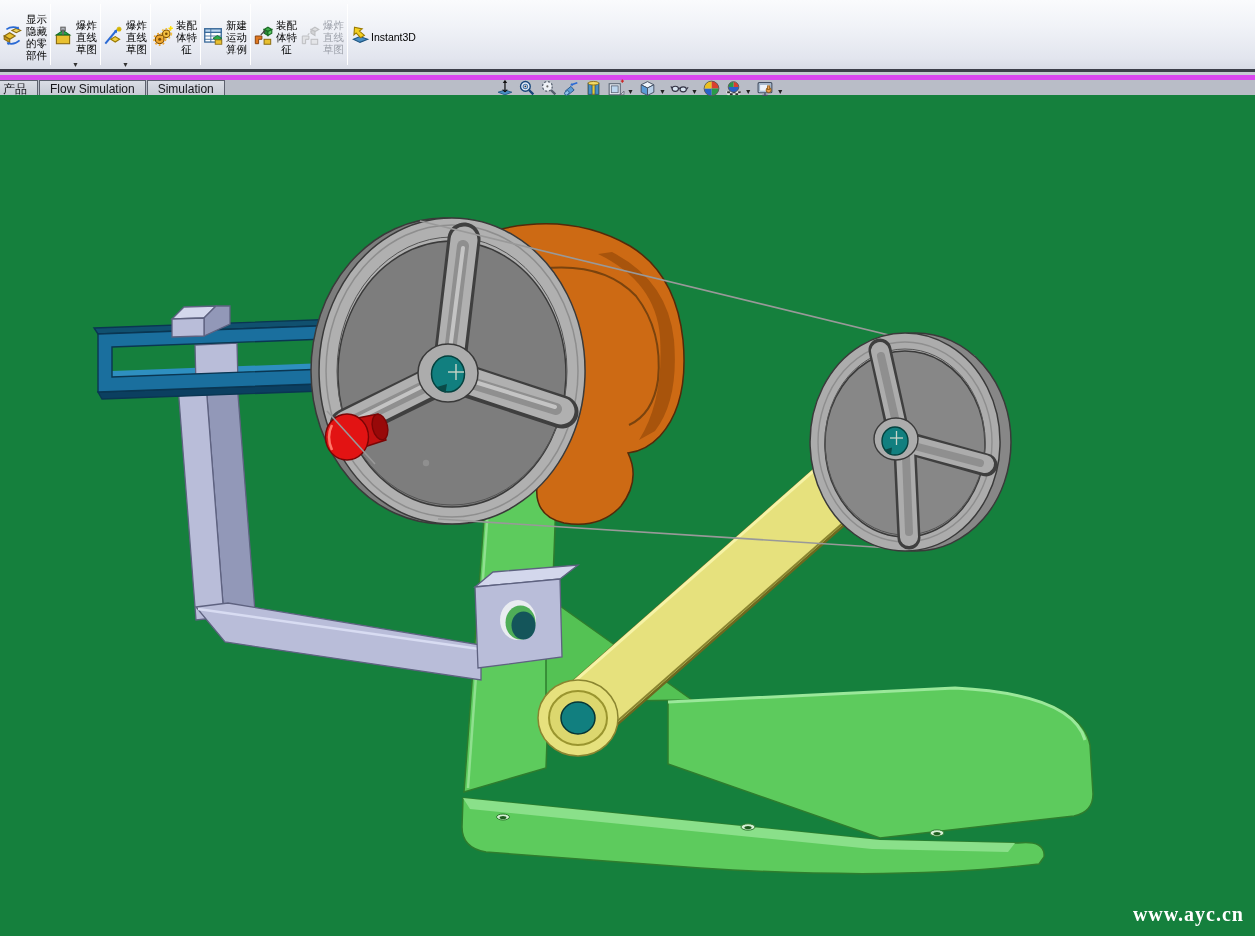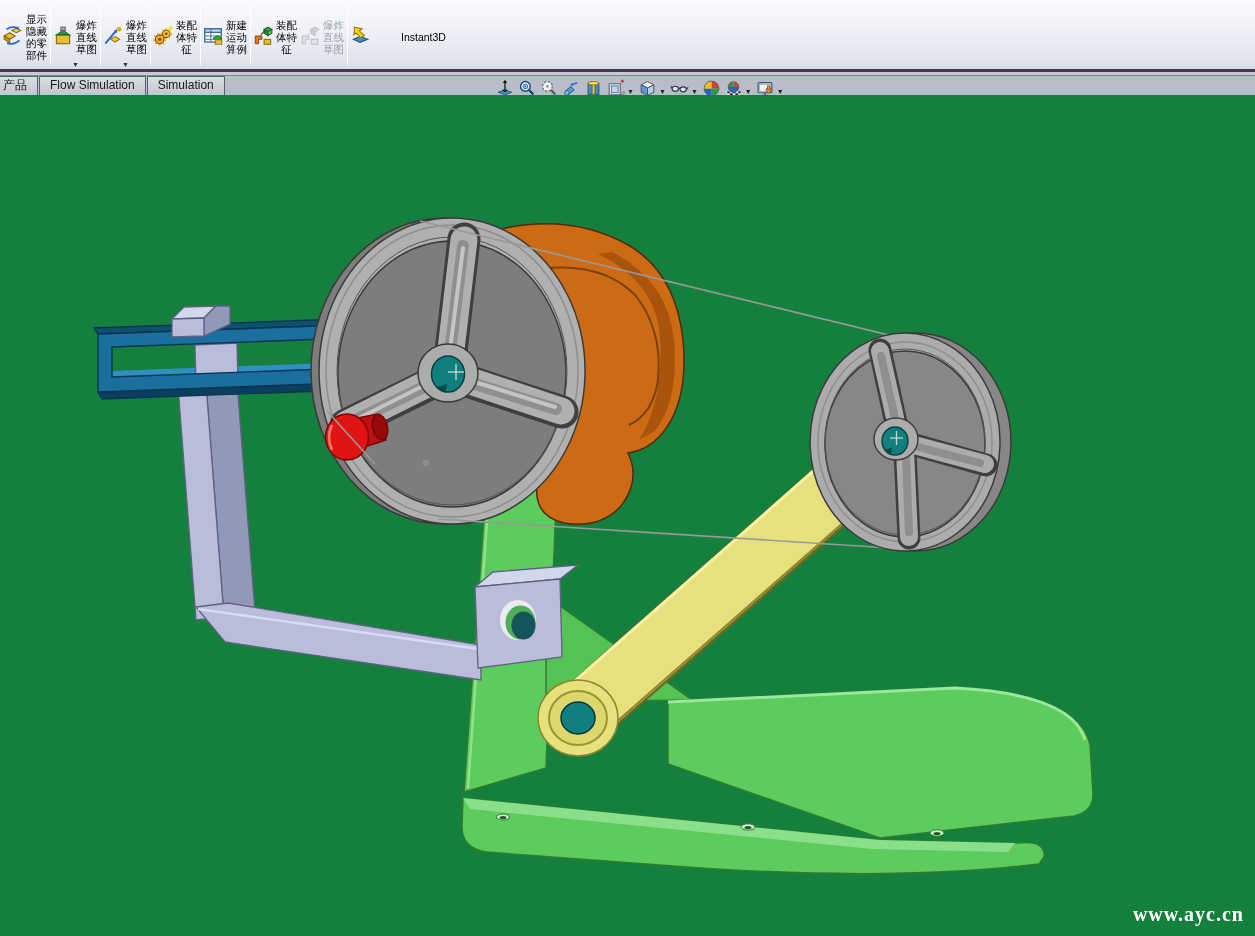--- a/index.html
+++ b/index.html
@@ -10,38 +10,38 @@
   .toolbar {
     position:absolute; top:0; left:0; width:1255px; height:72px;
     background:linear-gradient(#fafbfd 0%, #f0f2f7 40%, #e2e5ee 85%, #d8dce6 100%);
     border-bottom:3px solid #3c3f4a;
     display:flex; align-items:stretch; padding-left:2px;
   }
   .tb-btn {
     width:47px; display:flex; align-items:center;
     padding-top:3px; position:relative; cursor:default;
   }
-  .tb-btn.wide { width:62px;gap:30px; }
+  .tb-btn.wide { width:62px; }
   .tb-icon { width:22px; height:22px; flex:0 0 auto; display:block; }
   .tb-label {
     margin-top:1px; max-width:40px; text-align:center;
     font-size:10.5px; line-height:12px; color:#000;
     word-break:break-all;
   }
   .tb-btn.wide .tb-label { max-width:60px; white-space:nowrap; }
   .tb-caret { position:absolute; bottom:1px; left:50%; transform:translateX(-50%);
     font-size:7px; color:#333; line-height:7px; }
   .tb-btn.disabled .tb-icon { filter:grayscale(1); opacity:.5; }
   .tb-btn.disabled .tb-label { color:#9ea2ab; }
   .tb-div { width:1px; background:#c2c6d0; border-right:1px solid #ffffff; margin:4px 1px; }
 
   
   .tabstrip {
     position:absolute; top:75px; left:0; width:1255px; height:20px;
-    background:#b9bdc7; border-top:1px solid #d946ef;
+    background:#b9bdc7; border-top:5px solid #d946ef;
   }
   .tabs { display:flex; height:20px; align-items:stretch; }
   .tab {
     border:1px solid #5d616e; background:linear-gradient(#dadde5,#c2c6d0);
     font-size:12px; color:#15161a; padding:1px 10px 2px; margin-right:1px;
     white-space:nowrap; line-height:15px; cursor:default;
   }
   .tab.clipped { margin-left:-14px; padding-left:16px; }
 
   

